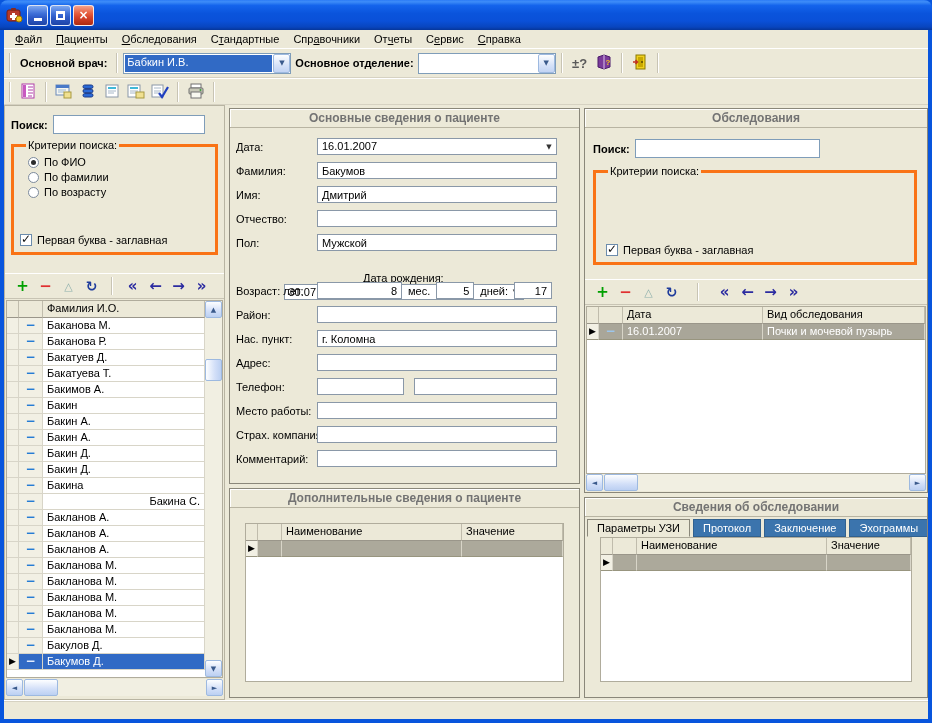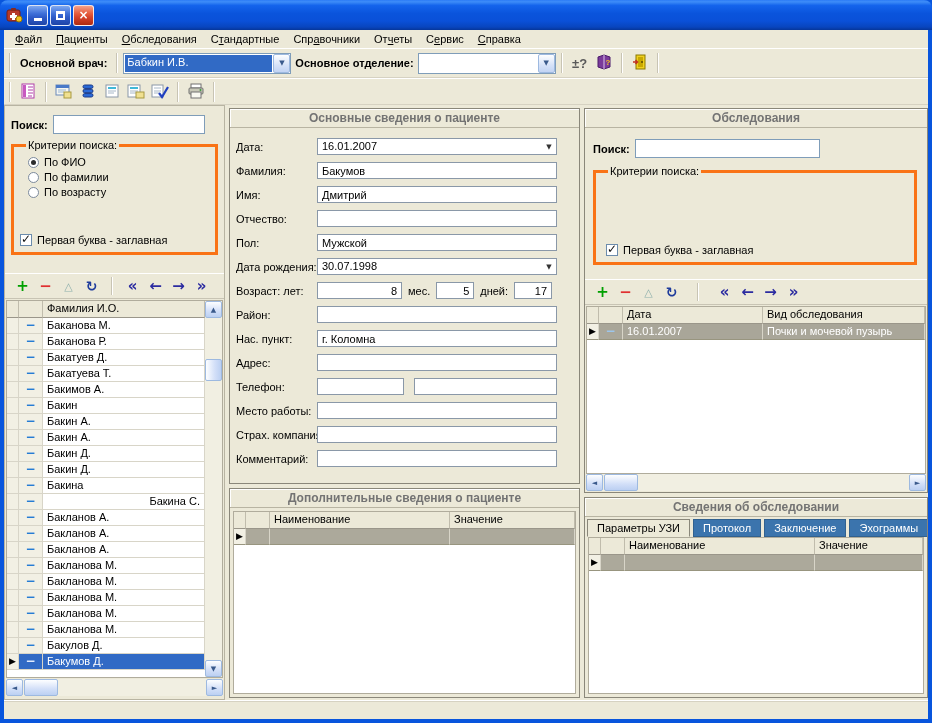--- a/index.html
+++ b/index.html
@@ -116,21 +116,21 @@
   .flabel { width:81px; flex:none; white-space:nowrap; }
   .finput { height:17px; background:#fff; border:1px solid #8A98A8; font-family:inherit; font-size:11px; padding:1px 4px; }
   .fmain { width:240px; }
   .fcombo { width:240px; display:flex; height:17px; background:#fff; border:1px solid #8A98A8; }
   .fcombo .cv { flex:1; padding:1px 4px; }
   .fcombo .ca { width:14px; color:#333; font-size:7px; display:flex; align-items:center; justify-content:center; }
   .num { text-align:right; }
   .inlbl { padding:0 6px; white-space:nowrap; }
 
   .box-additional { position:absolute; left:0; top:383px; width:351px; bottom:2px; display:flex; flex-direction:column; }
-  .tbl { flex:1; display:flex; flex-direction:column; background:#fff; margin:3px; border:1px solid #B0AC9C; }
+  .tbl { flex:1; display:flex; flex-direction:column; background:#fff; margin:15px; border:1px solid #B0AC9C; }
   .grayrow { background:#ACA99B; }
   .grayrow .gcell { background:#ACA99B; color:#fff; border-bottom-color:#98957F; }
   .grayrow .mk1 { background:#F2F0E4; color:#000; }
   .tfill { flex:1; background:#fff; }
   .namecol { width:180px; flex:none; }
   .valuecol { flex:1; }
 
   
   .right-panel { width:344px; flex:none; position:relative; }
   .box-exams { position:absolute; left:0; top:3px; width:344px; height:385px; }
@@ -501,21 +501,21 @@
                 <input class="finput fmain" value="Дмитрий" style="">
               </div>
               <div class="frow" style="top: 77px;">
                 <span class="flabel">Отчество:</span>
                 <input class="finput fmain" style="">
               </div>
               <div class="frow" style="top: 101px;">
                 <span class="flabel">Пол:</span>
                 <input class="finput fmain" value="Мужской" style="">
               </div>
-              <div class="frow" style="top: 125px;">
+              <div class="frow" style="top: 140px; flex-direction: column;">
                 <span class="flabel">Дата рождения:</span>
                 <span class="fcombo">
                   <span class="cv">30.07.1998</span>
                   <span class="ca glyph">▼</span>
                 </span>
               </div>
               <div class="frow" style="top: 149px;">
                 <span class="flabel">Возраст: лет:</span>
                 <input class="finput num" value="8" style="width: 85px;">
                 <span class="inlbl">мес.</span>

